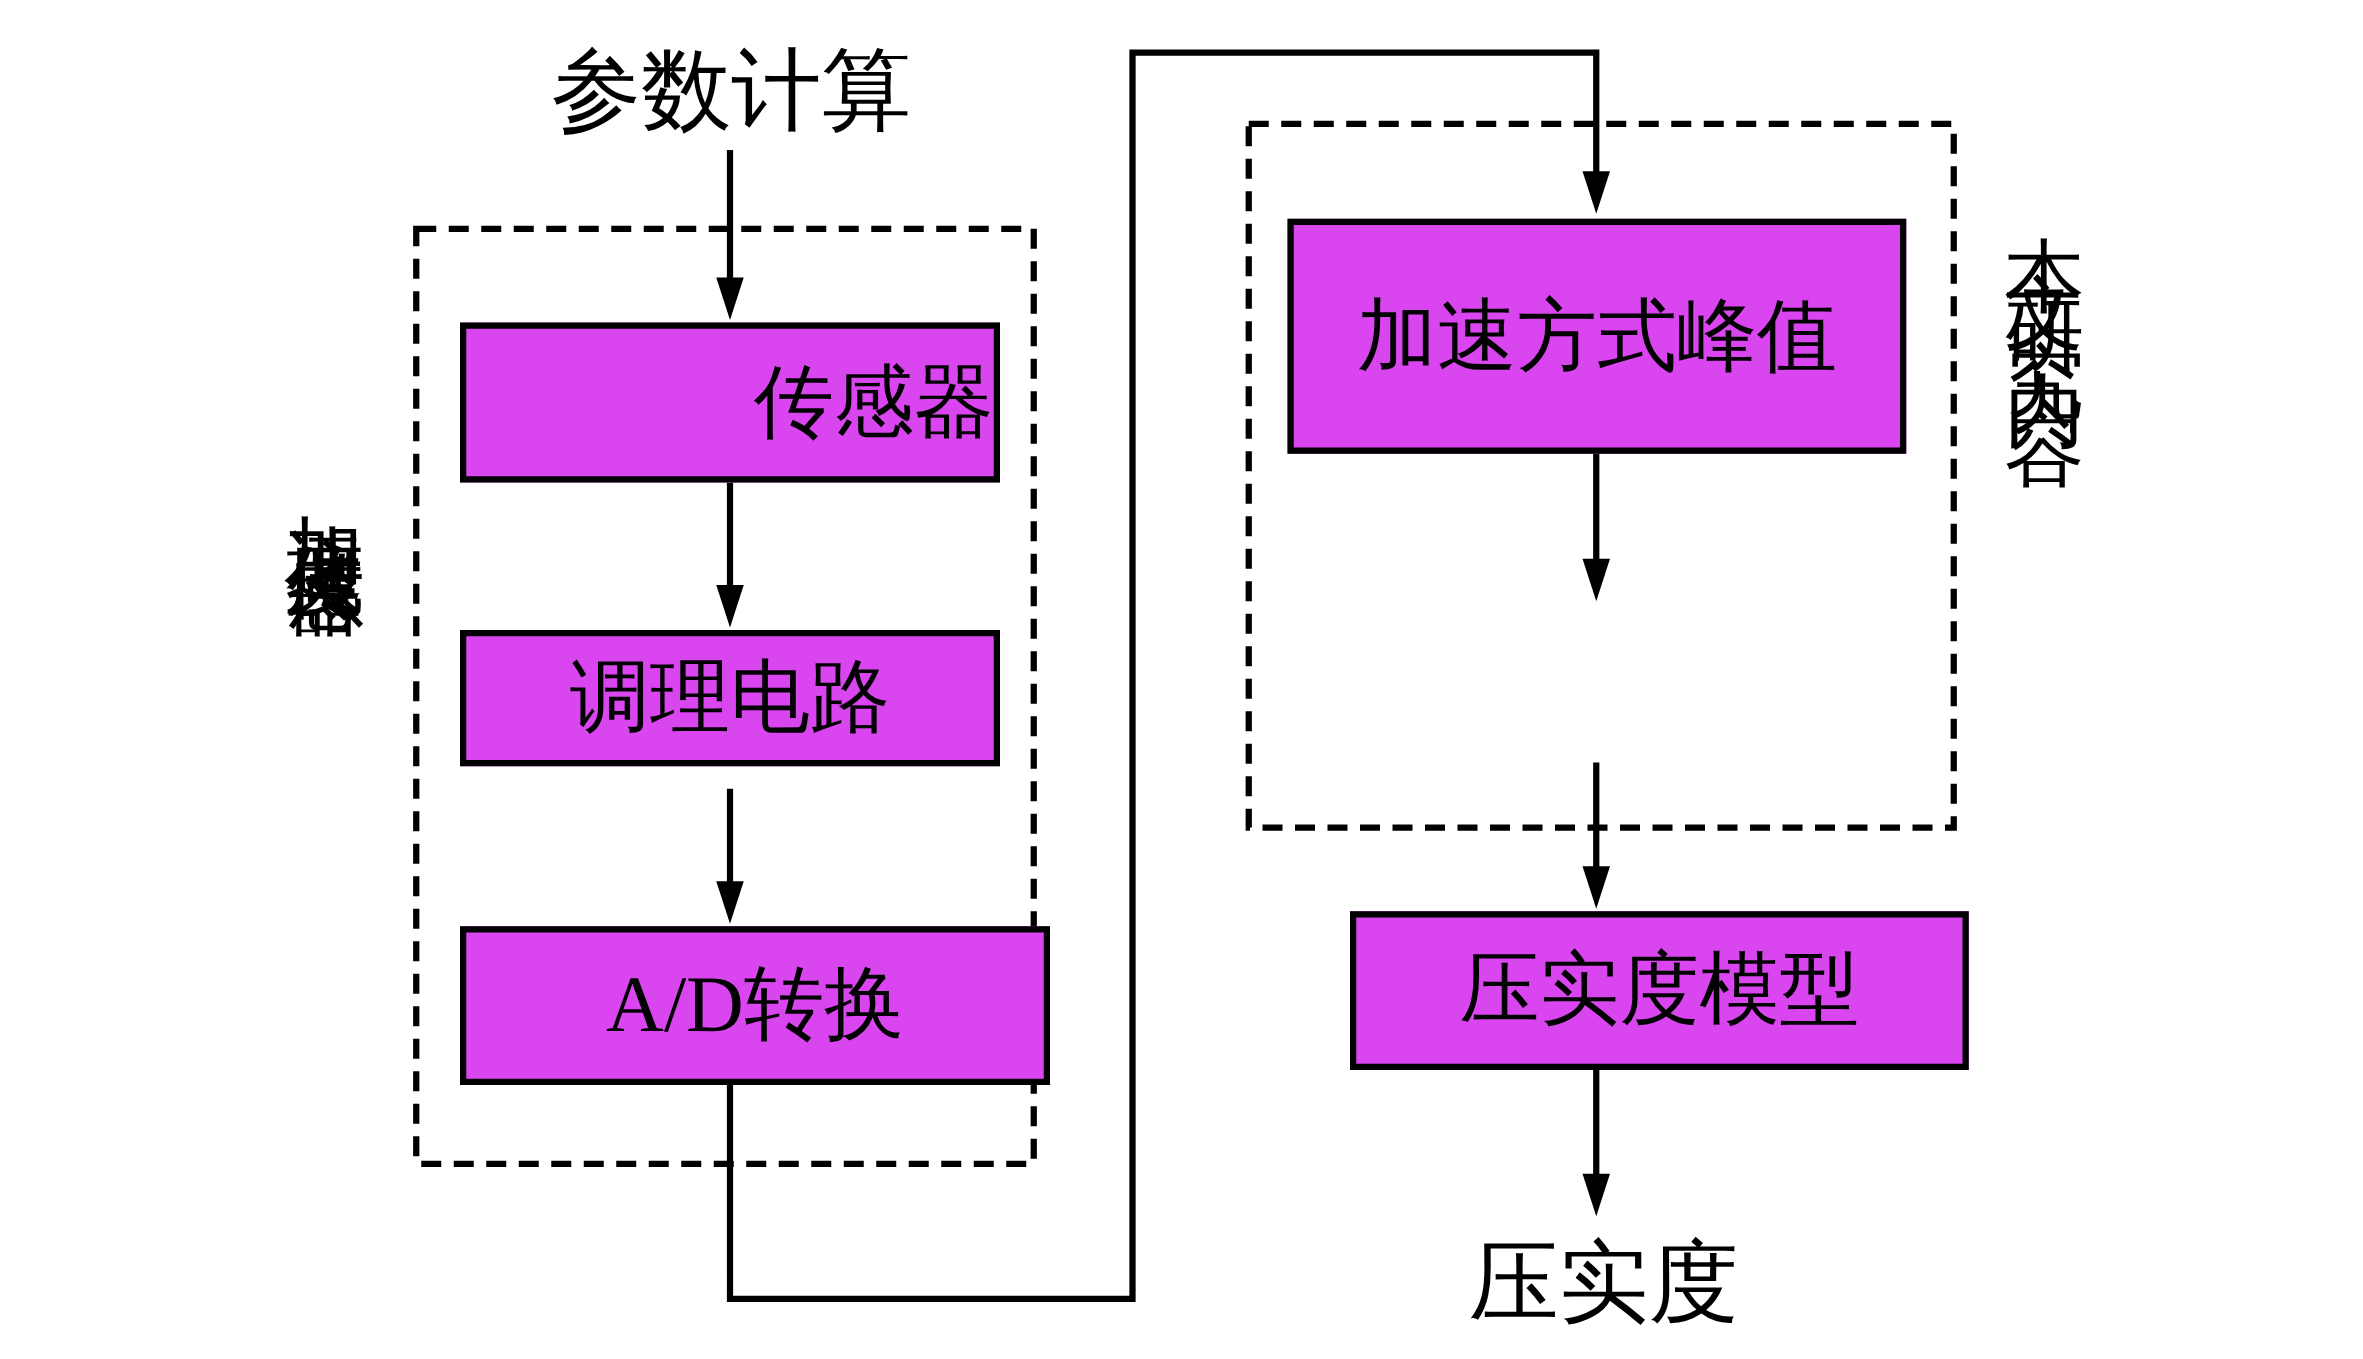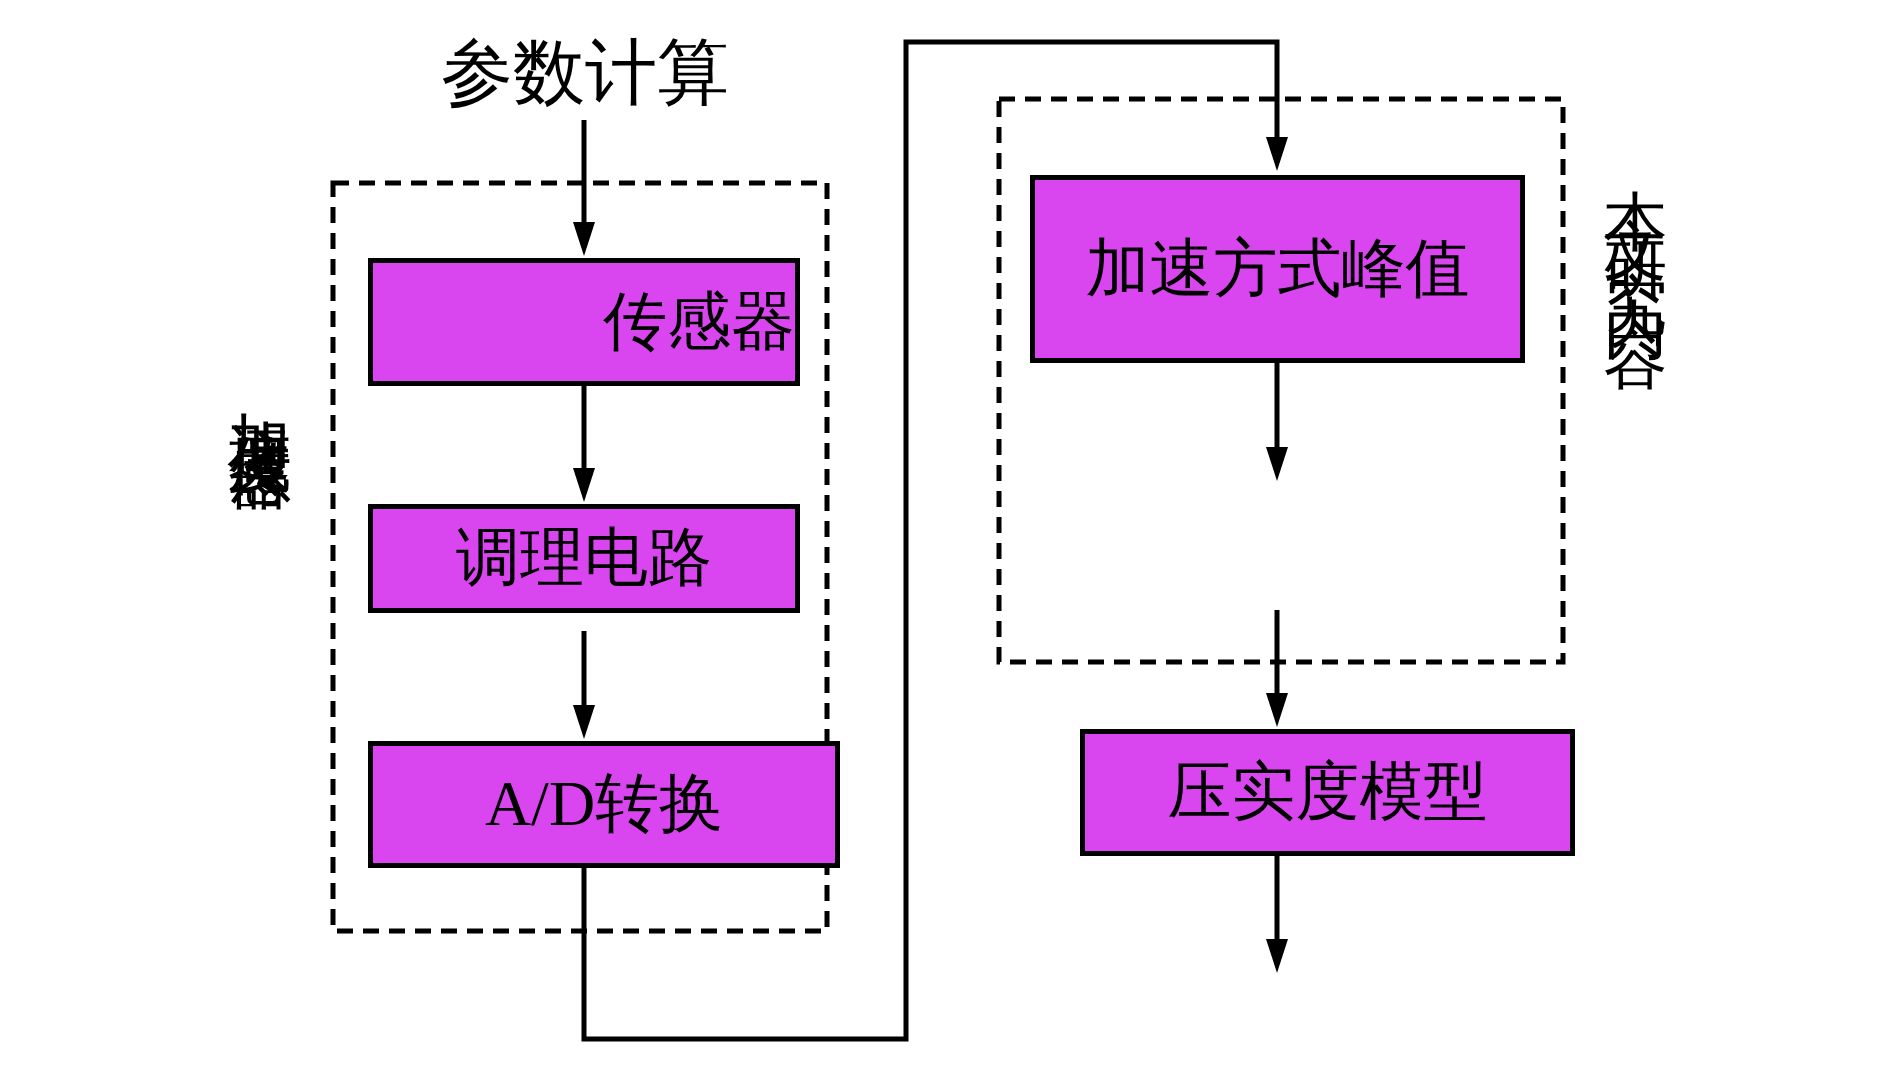--- a/index.html
+++ b/index.html
@@ -119,14 +119,15 @@
     <span>
       <span style="display:block">加速方式峰值</span>
     </span>
   </div>
 
 
   <div class="flow-box" style="left:1080px; top:729px; width:495px; height:127px;">
     <span>压实度模型</span>
   </div>
 
+  <div class="h-label" style="left:1133px; top:978px; width:300px;">压实度</div>
 
 </div>
 
 </body></html>

